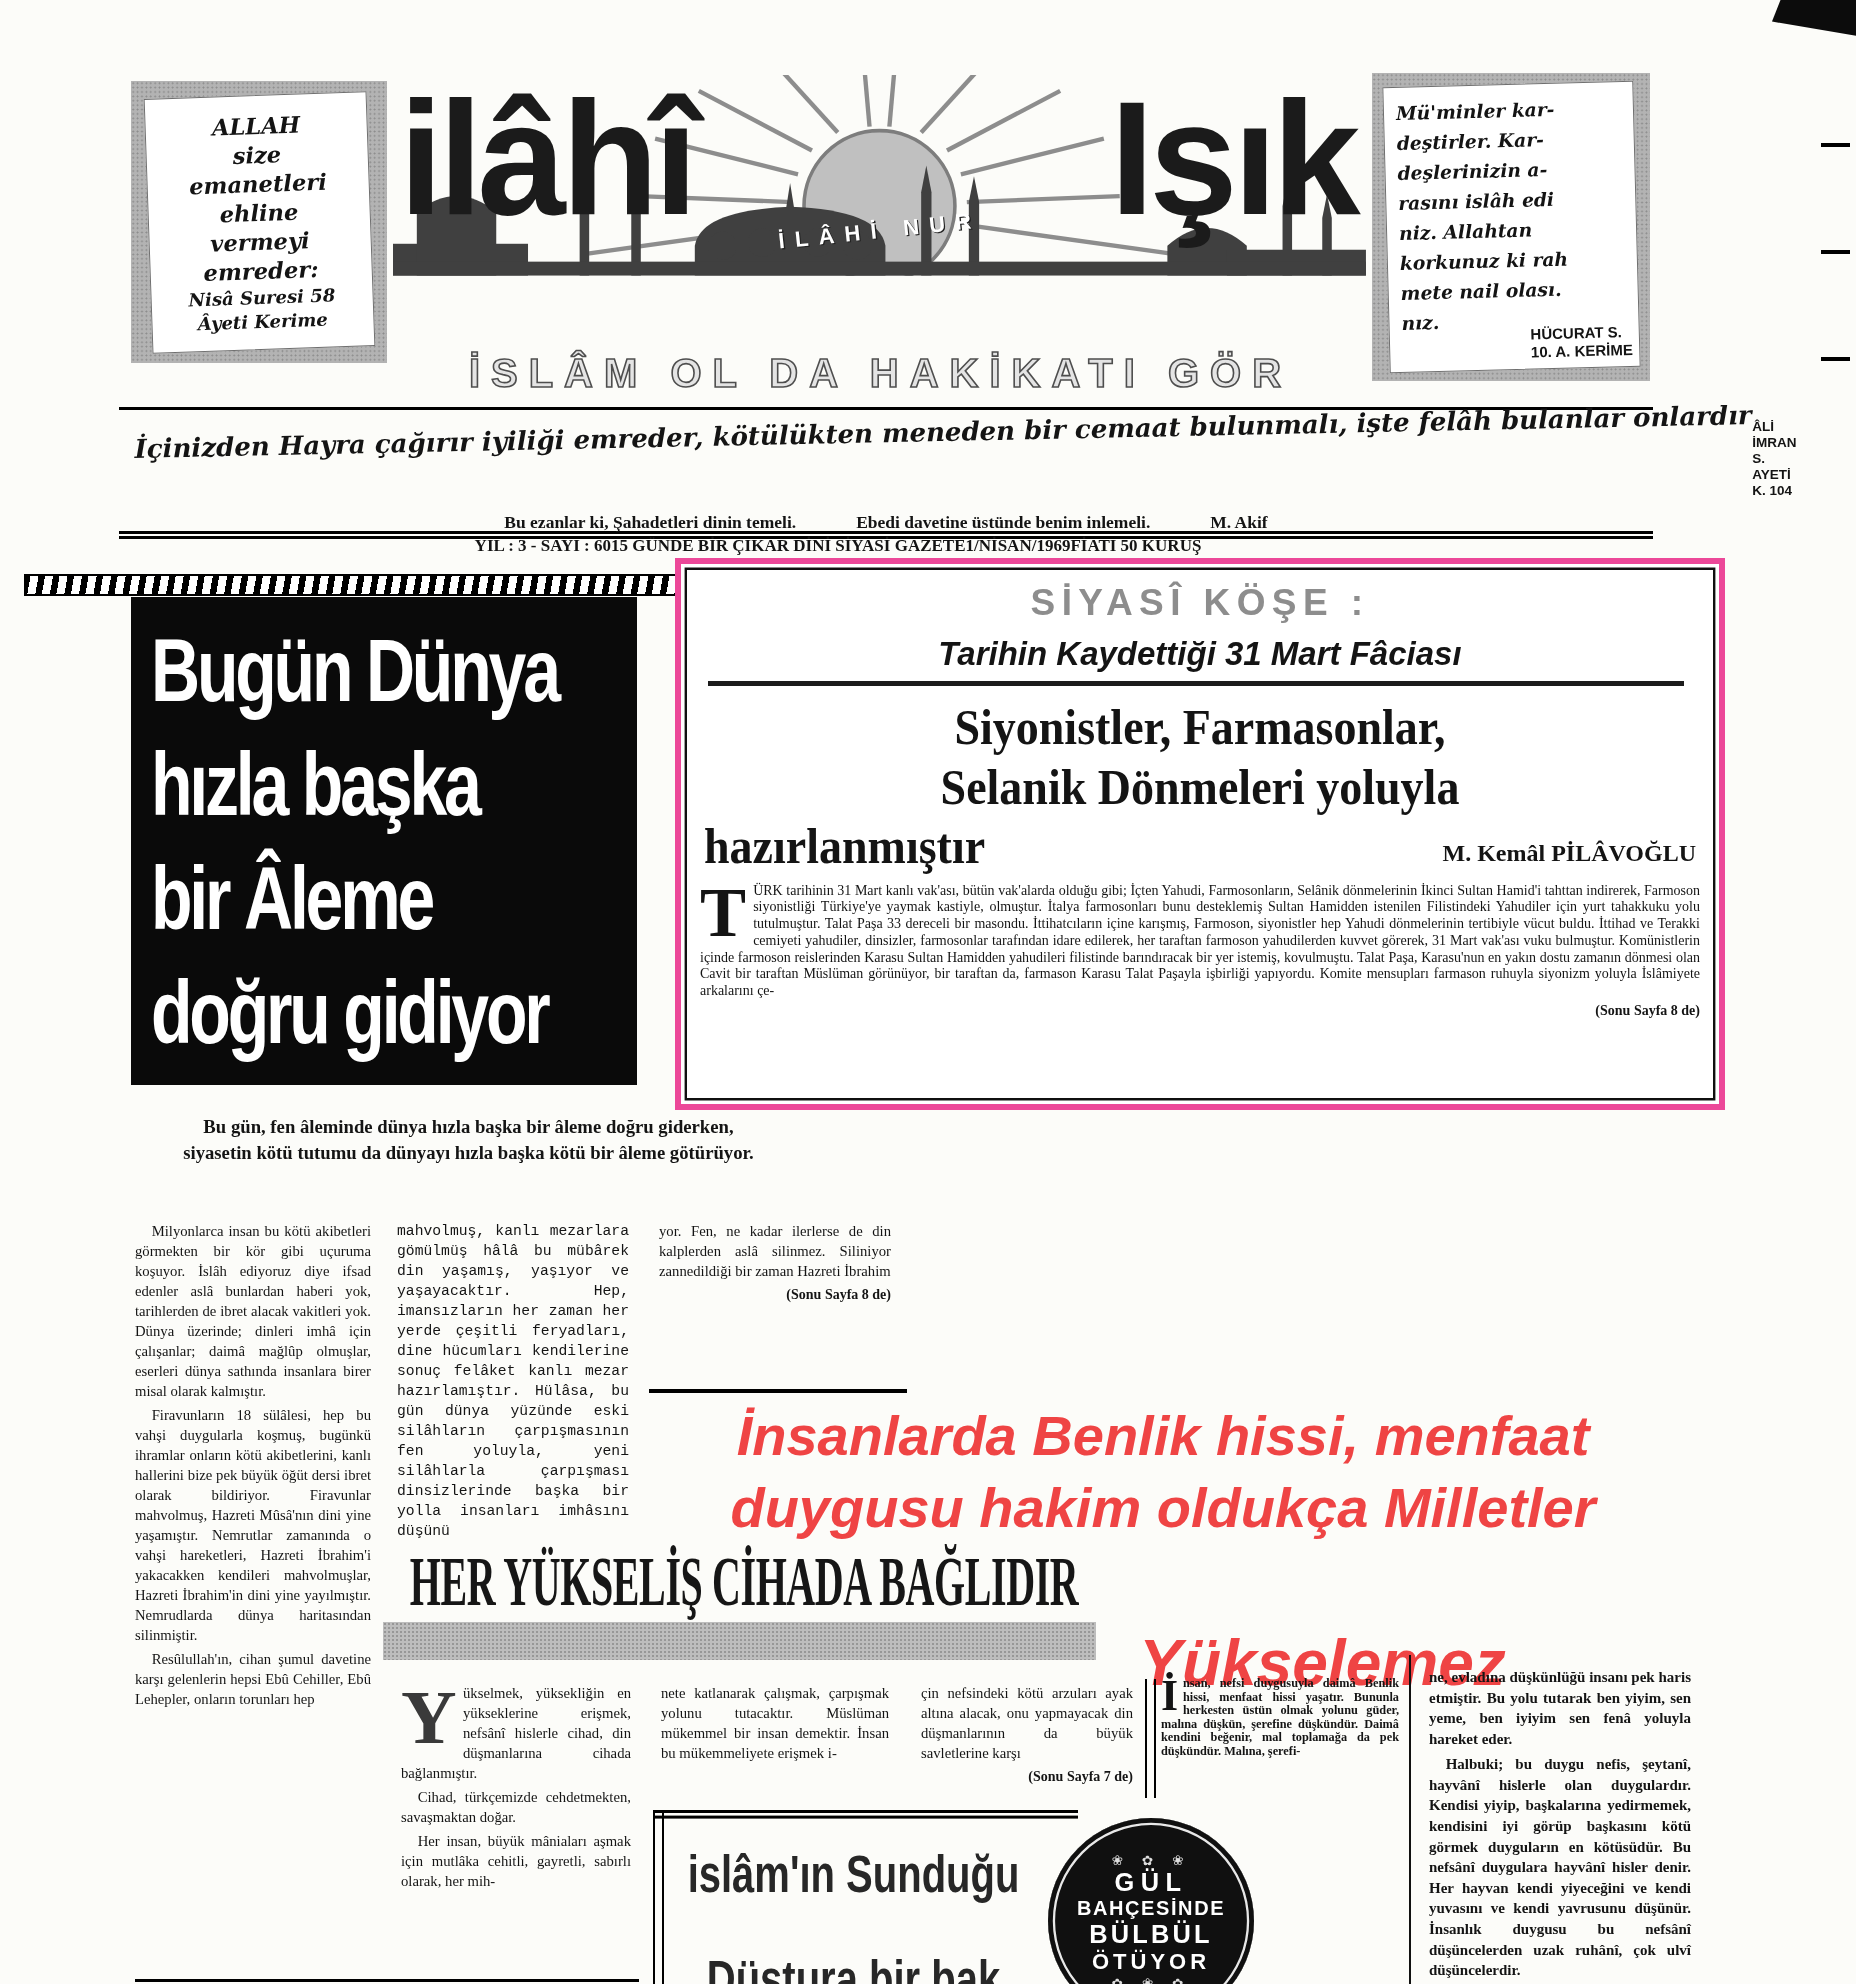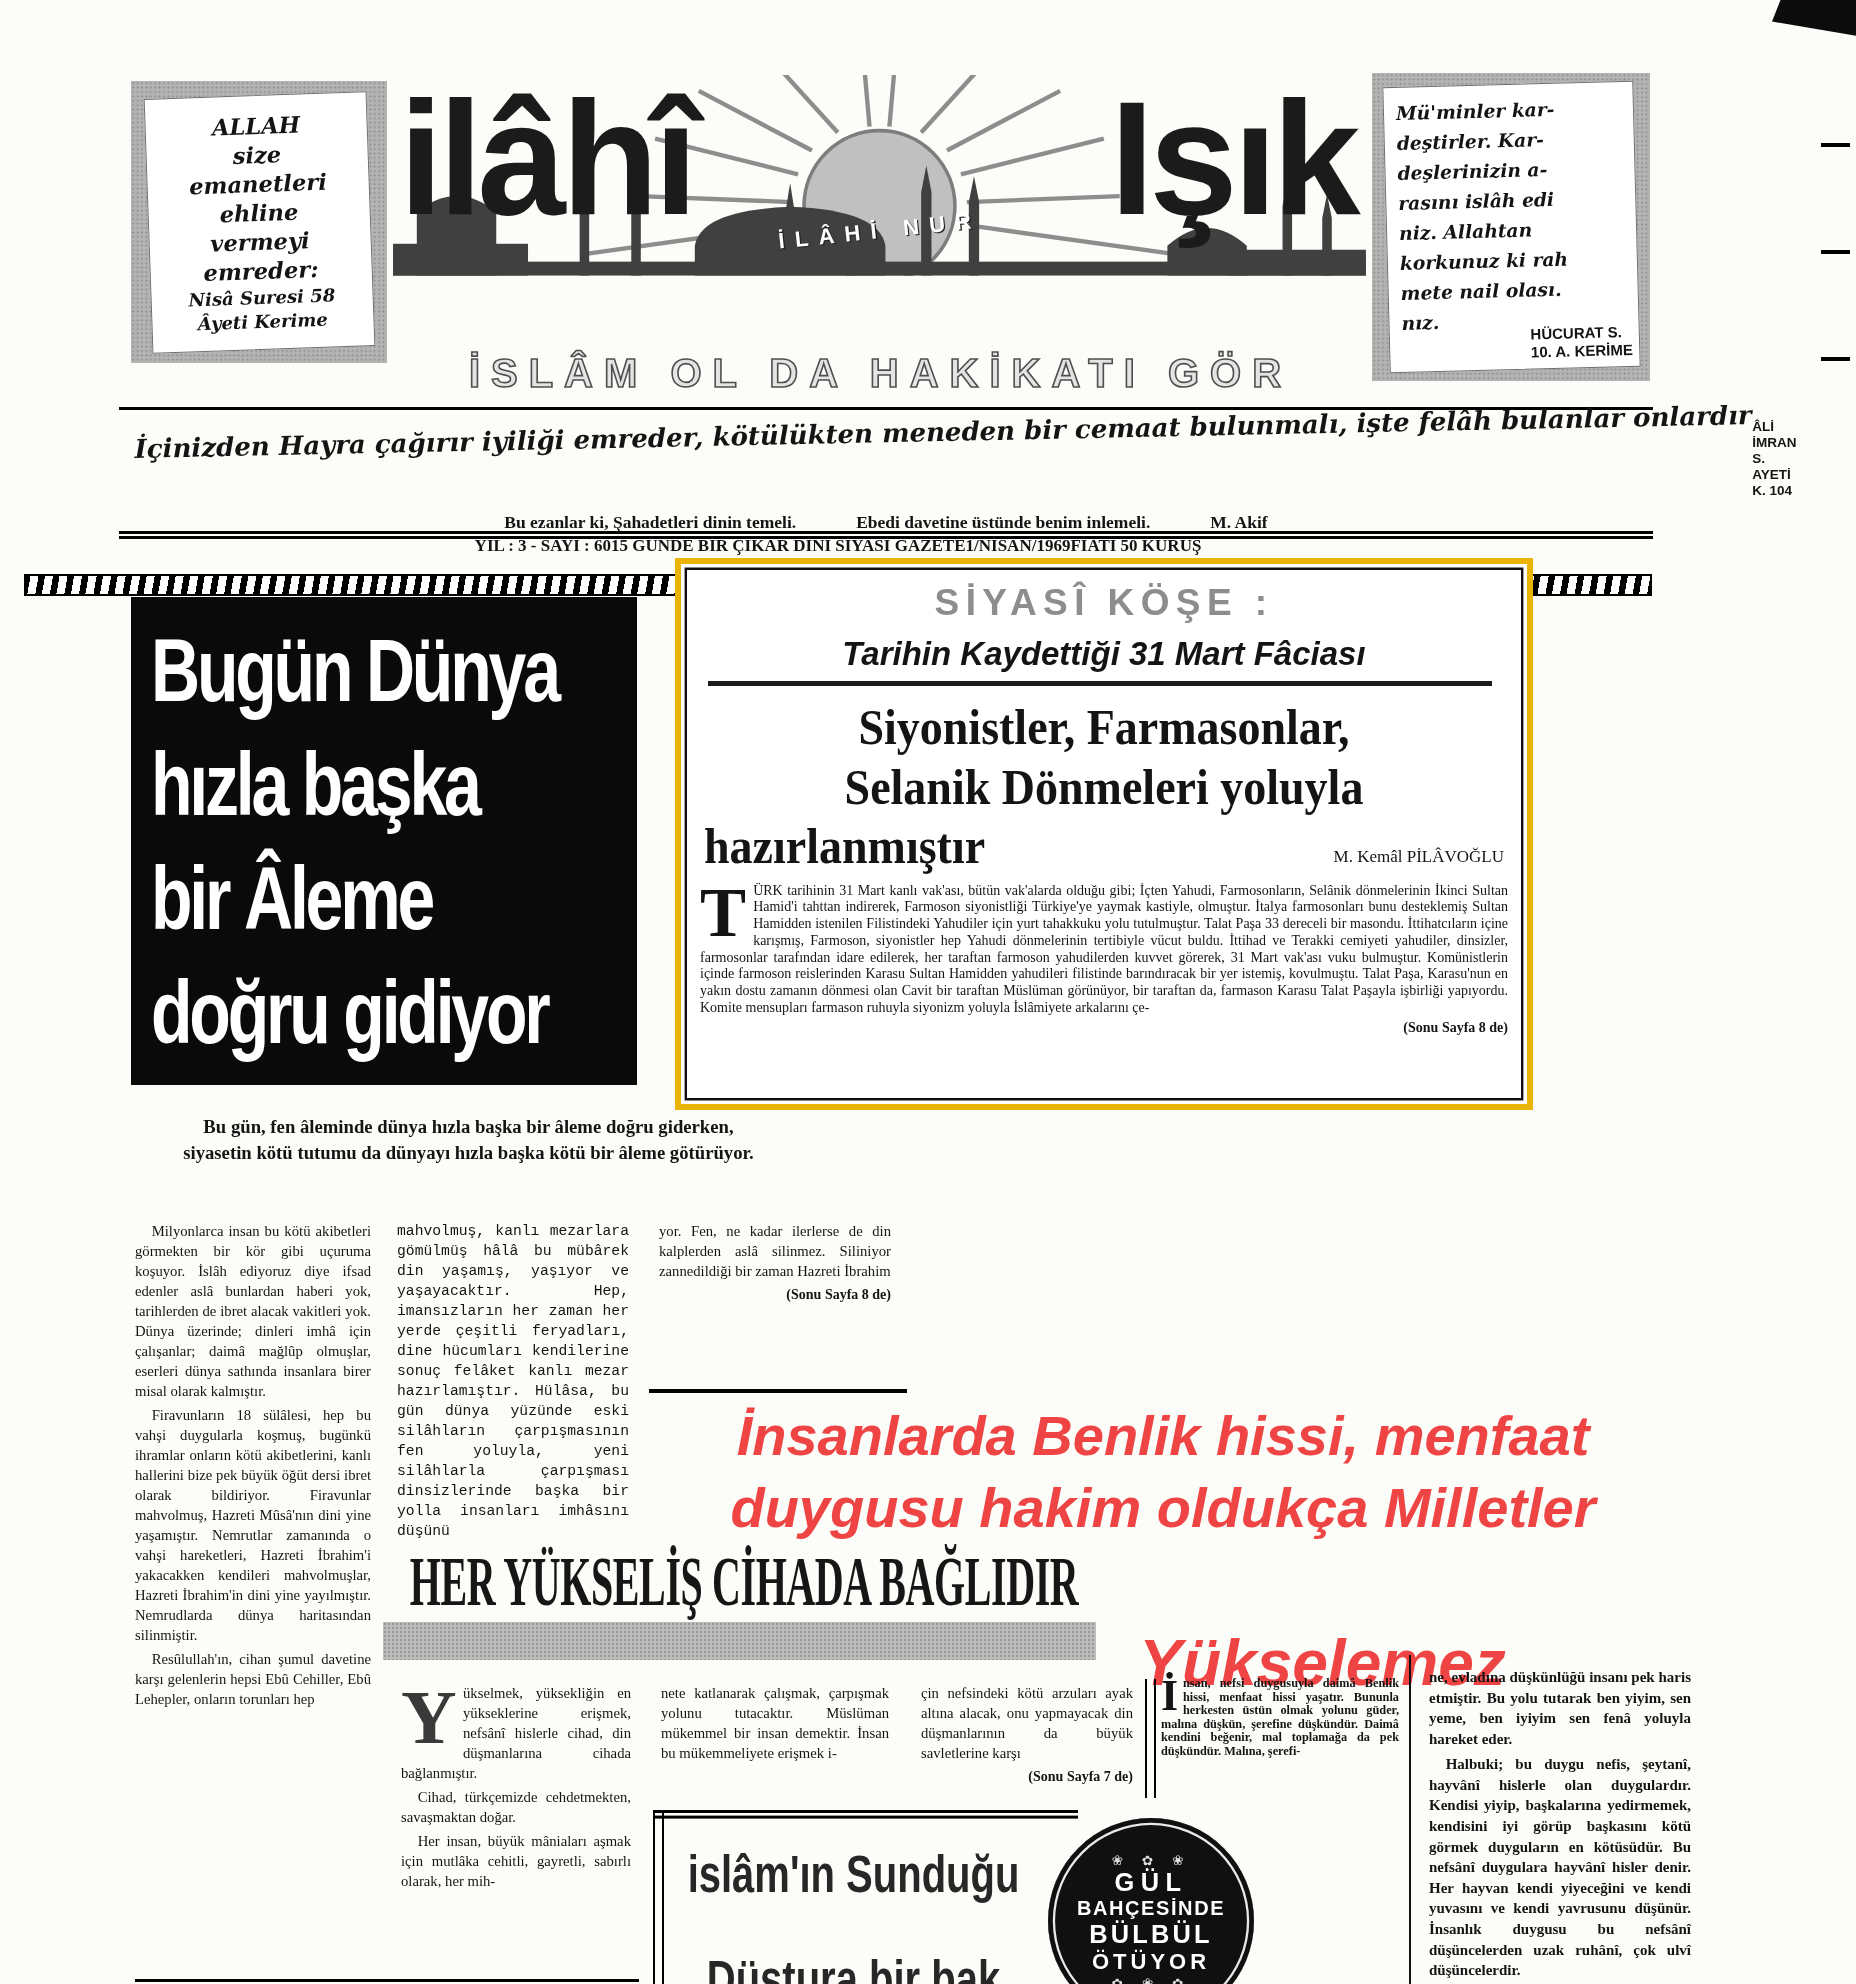--- a/index.html
+++ b/index.html
@@ -62,34 +62,34 @@
             font-size:18.7px;line-height:26px;}
   .newscol{font-size:14.7px;line-height:20px;text-align:justify;}
   .newscol p{margin:0 0 4px 0;text-indent:16.7px;}
   .newscol p.noind{text-indent:0;}
   #lead-col1{left:135px;top:1221px;width:236px;}
   #lead-col2{left:397px;top:1221px;width:232px;font-family:Liberation Mono, monospace;}
   #lead-col3{left:659px;top:1221px;width:232px;}
   .note{display:block;text-align:right;font-weight:bold;font-size:14px;margin-top:3.2px;}
   #rule-col3{left:649px;top:1389px;width:258px;height:3.6px;background:#000;}
   
-  #siyasi{left:675px;top:558px;width:858px;height:552px;background:#fff;border:6px solid #eab308;
+  #siyasi{left:675px;top:558px;width:1050px;height:552px;background:#fff;border:6px solid #ec4899;
           box-shadow:inset 0 0 0 3.6px #fff,inset 0 0 0 6px #101010;box-sizing:border-box;}
   #siyasi .inner{position:absolute;inset:13.5px 19px;}
   #siyasi .kicker{text-align:center;color:#8d8d8d;font-family:"Liberation Sans",sans-serif;
           font-weight:bold;font-size:37px;letter-spacing:6.4px;margin-top:4.8px;}
   #siyasi .subtitle{text-align:center;font-family:"Liberation Sans",sans-serif;font-weight:bold;
           font-style:italic;font-size:33px;margin-top:11px;}
   #siyasi .subrule{height:5.2px;background:#1c1c1c;margin:8px 16px 0 8px;}
   #siyasi .bighead{font-family:"Liberation Serif",serif;font-weight:bold;font-size:46px;
           transform:scaleY(1.12);white-space:nowrap;}
   #siyasi .h1{text-align:center;margin-top:13.5px;}
   #siyasi .h2{text-align:center;margin-top:7.1px;}
   #siyasi .h3row{display:flex;align-items:flex-end;margin-top:6.4px;padding:0 4px;}
-  #siyasi .author{margin-left:auto;font-weight:normal;font-size:17px;padding-bottom:5.6px;}
+  #siyasi .author{margin-left:auto;font-weight:bold;font-size:24px;padding-bottom:5.6px;}
   #siyasi .body{margin-top:10.3px;font-size:14px;line-height:16.7px;text-align:justify;}
   .dropcap{float:left;font-weight:bold;font-family:"Liberation Serif",serif;}
   #siyasi .dropcap{font-size:69px;line-height:56px;padding:2.4px 7.1px 0 0;}
   
   .bigital{font-family:"Liberation Sans",sans-serif;font-weight:bold;font-style:italic;color:#ef4444;
            white-space:nowrap;text-align:center;}
   #benlik-l1{left:659px;top:1403px;width:1008px;font-size:56px;}
   #benlik-l2{left:659px;top:1475px;width:1008px;font-size:56px;}
   #benlik-l3{left:1104px;top:1626px;width:437px;font-size:64px;}
   

